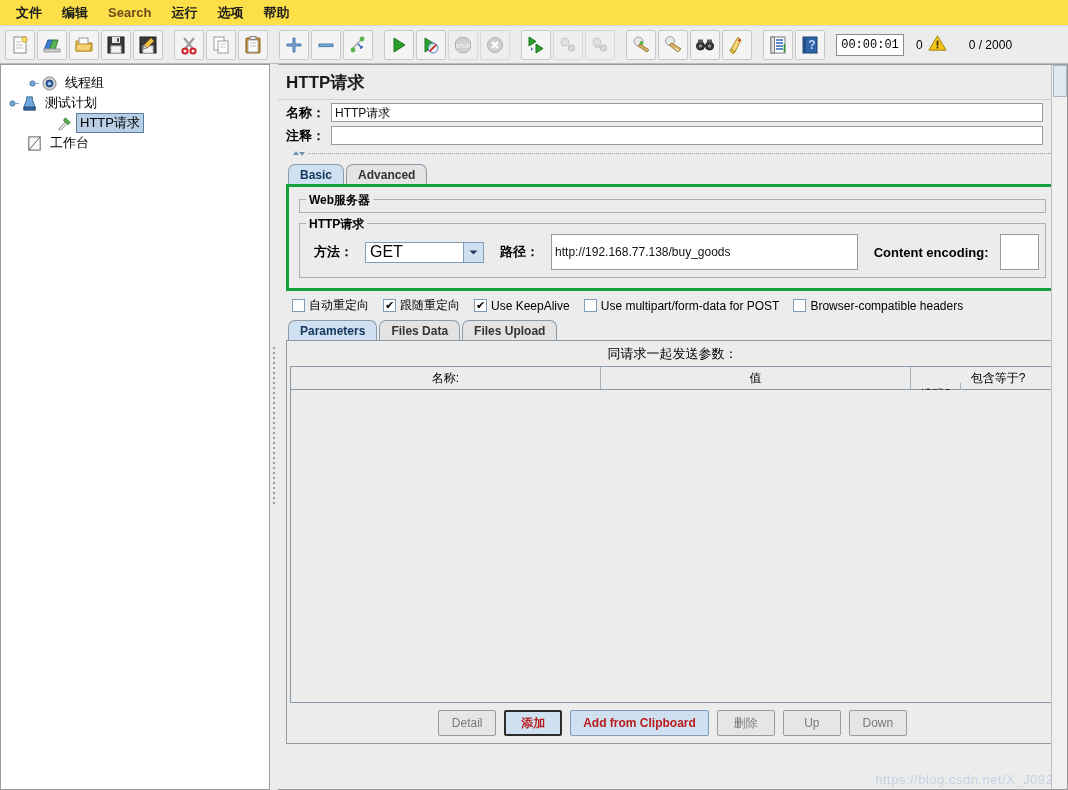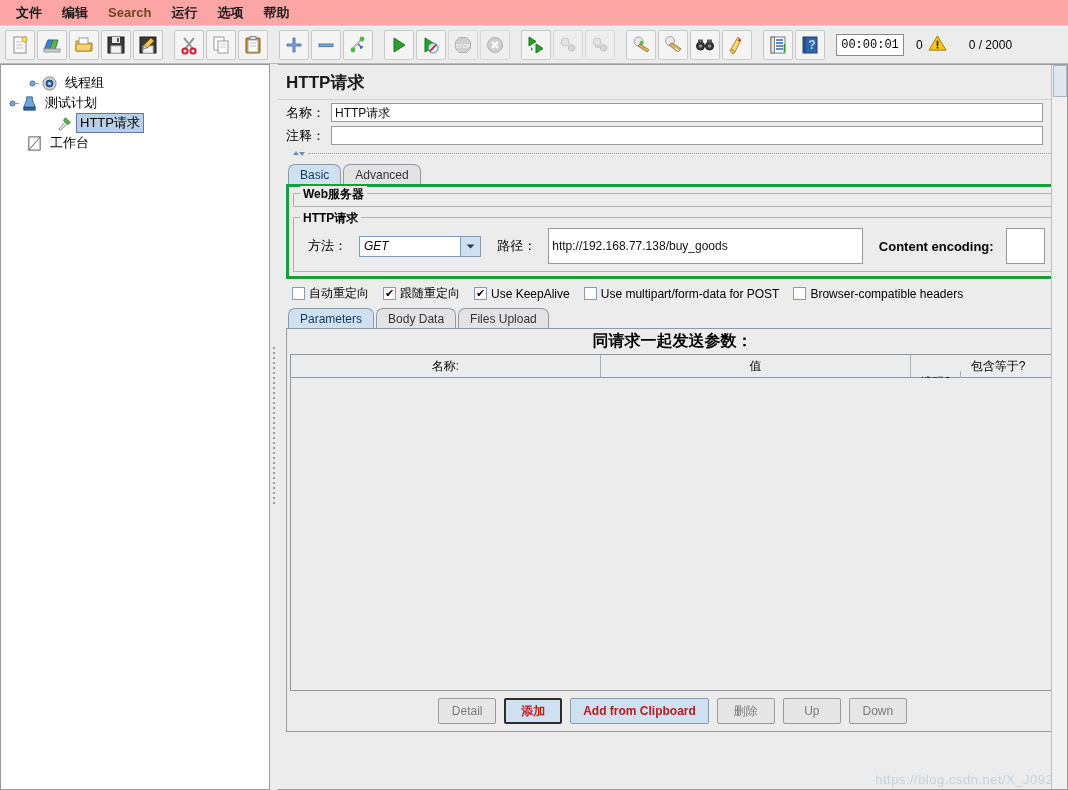--- a/index.html
+++ b/index.html
@@ -2,21 +2,21 @@
 <html><head>
 <meta charset="utf-8">
 <style>
   html,body{margin:0;padding:0;}
   body{
     width:1068px;height:790px;overflow:hidden;
     font-family:"Liberation Sans","DejaVu Sans",sans-serif;
     font-size:12px;color:#000;background:#ececec;
   }
   
-  .menubar{height:26px;background:#fca5a5;display:flex;align-items:center;padding-left:6px;
+  .menubar{height:26px;background:#fde047;display:flex;align-items:center;padding-left:6px;
            border-bottom:1px solid #d6d6d6;box-sizing:border-box;}
   .menu-item{padding:3px 10px;font-size:13px;font-weight:bold;color:#1c1c1c;cursor:default;}
   .menu-item.search{color:#6b4a20;}
   
   .toolbar{height:38px;background:#ececec;display:flex;align-items:center;padding-left:4px;
            border-bottom:1px solid #b9b9b9;box-sizing:border-box;}
   .tb-btn{width:30px;height:30px;margin:0 1px;border:1px solid #c8c8c8;background:#f4f4f4;
           border-radius:2px;display:flex;align-items:center;justify-content:center;
           box-sizing:border-box;position:relative;}
   .tb-sep{width:9px;}
@@ -41,53 +41,53 @@
   .tree{padding:8px 0 0 6px;font-size:13px;}
   .tnode{display:flex;align-items:center;height:20px;position:relative;}
   .tnode .lbl{padding:1px 4px;white-space:nowrap;}
   .tnode .lbl.sel{background:#b8cfe5;border:1px solid #5a7ea3;padding:0px 3px;}
   .t-ico{width:18px;height:18px;display:flex;align-items:center;justify-content:center;margin-right:3px;}
   .handle{width:11px;height:11px;display:flex;align-items:center;justify-content:center;}
   
   .panel-title{font-size:17px;font-weight:bold;padding:6px 8px 5px 8px;color:#1a1a1a;
                border-bottom:1px solid #cfcfcf;}
   .field-row{display:flex;align-items:center;padding:3px 8px 3px 8px;}
-  .field-label{font-weight:normal;font-size:13px;white-space:nowrap;margin-right:6px;}
+  .field-label{font-weight:bold;font-size:13px;white-space:nowrap;margin-right:6px;}
   .txtfield{border:1px solid #9a9a9a;background:#fff;height:19px;line-height:19px;
             padding:0 3px;font-size:12px;box-sizing:border-box;color:#111;}
   .collapse-arrows{width:18px;height:11px;margin-left:4px;}
   
   .tabbar{display:flex;align-items:flex-end;padding-left:10px;height:22px;margin-top:3px;}
-  .tab{height:20px;line-height:20px;padding:0 11px;font-size:12px;font-weight:normal;
+  .tab{height:20px;line-height:20px;padding:0 11px;font-size:12px;font-weight:bold;
        border:1px solid #8a9aa8;border-bottom:none;background:#e3e3e3;color:#333;
        border-radius:7px 7px 0 0;margin-right:2px;box-sizing:border-box;}
   .tab.active{background:#cfe0f0;color:#12365e;}
   
-  .green-box{border:3px solid #15a03c;margin:0 8px 0 8px;padding:0;background:#ececec;
+  .green-box{border:3px solid #15a03c;margin:0 8px 0 8px;padding:6px;background:#ececec;
              box-sizing:border-box;}
   .group{border:1px solid #b0b0b0;margin:6px 4px 4px 4px;padding:5px 6px 7px 6px;position:relative;}
   .group > .legend{position:absolute;top:-8px;left:6px;background:#ececec;padding:0 3px;
                    font-size:12px;font-weight:bold;}
   .grow{display:flex;align-items:center;gap:6px;}
   .combo{height:21px;border:1px solid #7f9db9;background:#fff;display:flex;align-items:center;
          box-sizing:border-box;}
-  .combo .val{flex:1;padding:0 4px;font-size:12px;font-style:italic;}
+  .combo .val{flex:1;padding:0 4px;font-size:16px;}
   .combo .arrow{width:19px;height:19px;background:#cfe0f0;border-left:1px solid #7f9db9;
                 display:flex;align-items:center;justify-content:center;}
   
   .cbrow{display:flex;align-items:center;gap:14px;padding:6px 0 4px 14px;font-size:12px;}
   .cb{display:flex;align-items:center;gap:4px;}
   .cbox{width:13px;height:13px;border:1px solid #7f9db9;background:#fff;
         display:flex;align-items:center;justify-content:center;box-sizing:border-box;}
   .cbox.checked::after{content:"\2714";font-size:11px;line-height:11px;color:#000;}
   
   .param-wrap{margin:0 8px;border:1px solid #9a9a9a;border-top:1px solid #8a9aa8;background:#ececec;
               height:404px;box-sizing:border-box;display:flex;flex-direction:column;}
   .param-head{height:25px;display:flex;align-items:center;justify-content:center;
-              font-size:16px;font-weight:bold;}
+              font-size:13px;font-weight:normal;}
   .tbl{margin:0 3px;border:1px solid #8b9aa8;background:#fff;flex:1;display:flex;flex-direction:column;}
   .thead{display:flex;height:22px;background:#ececec;border-bottom:1px solid #8b9aa8;}
   .th{display:flex;align-items:center;justify-content:center;font-size:12px;
       border-right:1px solid #a8b2bb;box-sizing:border-box;height:100%;}
   .th:last-child{border-right:none;}
   .tbody{flex:1;background:#ececec;}
   .btnrow{display:flex;align-items:center;justify-content:center;gap:8px;height:40px;}
   .btn{height:26px;min-width:58px;padding:0 12px;font-size:12px;background:#e6e6e6;
        border:1px solid #9a9a9a;color:#7a7a7a;display:flex;align-items:center;justify-content:center;
        box-sizing:border-box;border-radius:2px;}
@@ -460,21 +460,21 @@
         <span>Use multipart/form-data for POST</span>
       </span>
       <span class="cb">
         <span class="cbox"></span>
         <span>Browser-compatible headers</span>
       </span>
     </div>
 
     <div class="tabbar" style="margin-top:0;">
       <div class="tab active">Parameters</div>
-      <div class="tab">Body Data</div>
+      <div class="tab">Files Data</div>
       <div class="tab">Files Upload</div>
     </div>
 
     <div class="param-wrap">
       <div class="param-head">同请求一起发送参数：</div>
 
       <div class="tbl">
         <div class="thead">
           <div class="th" style="width:310px;">名称:</div>
           <div class="th" style="width:310px;">值</div>

